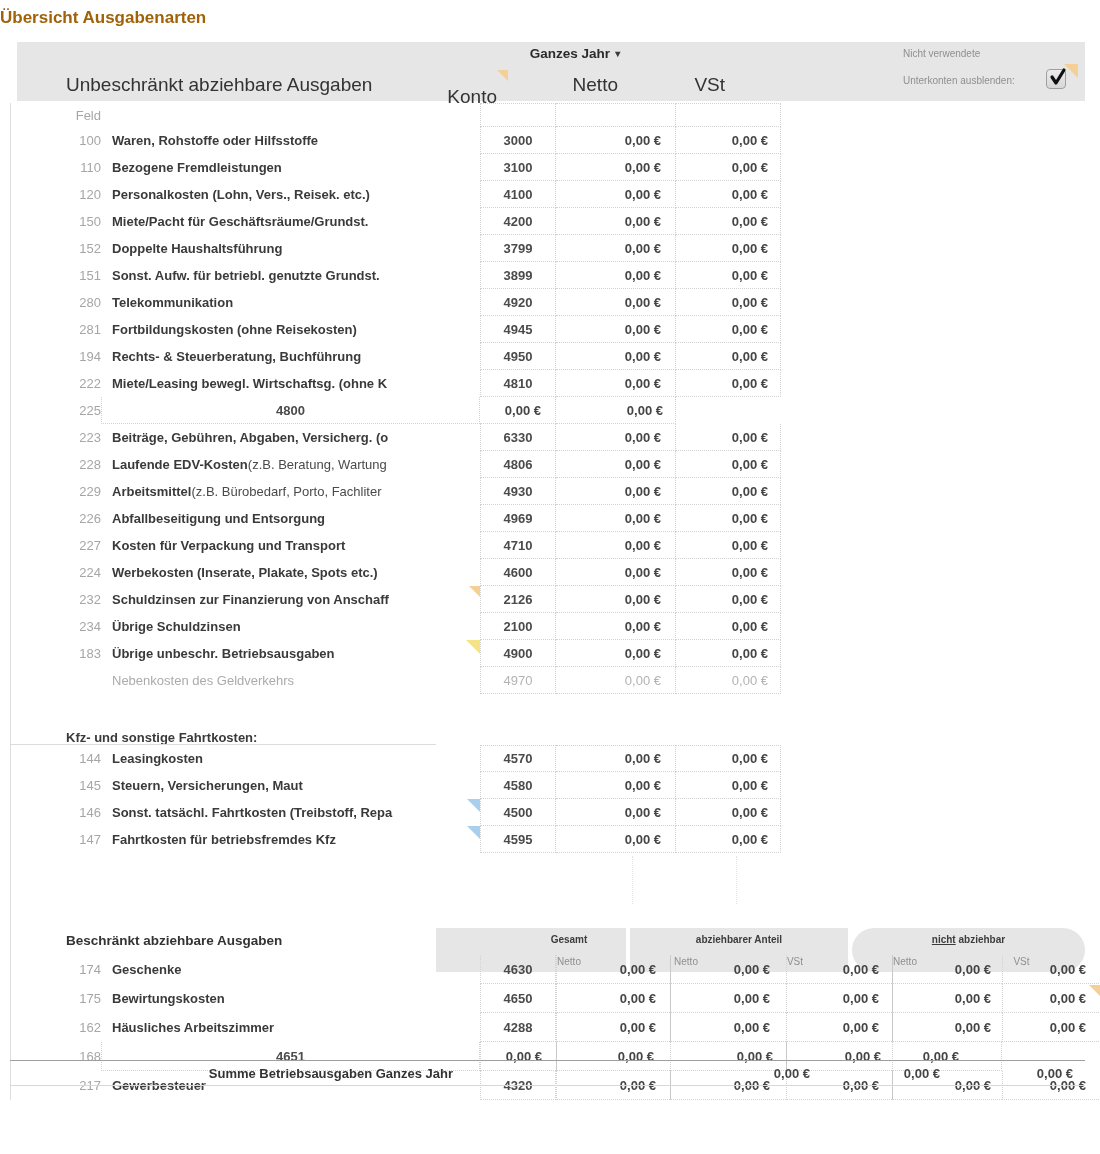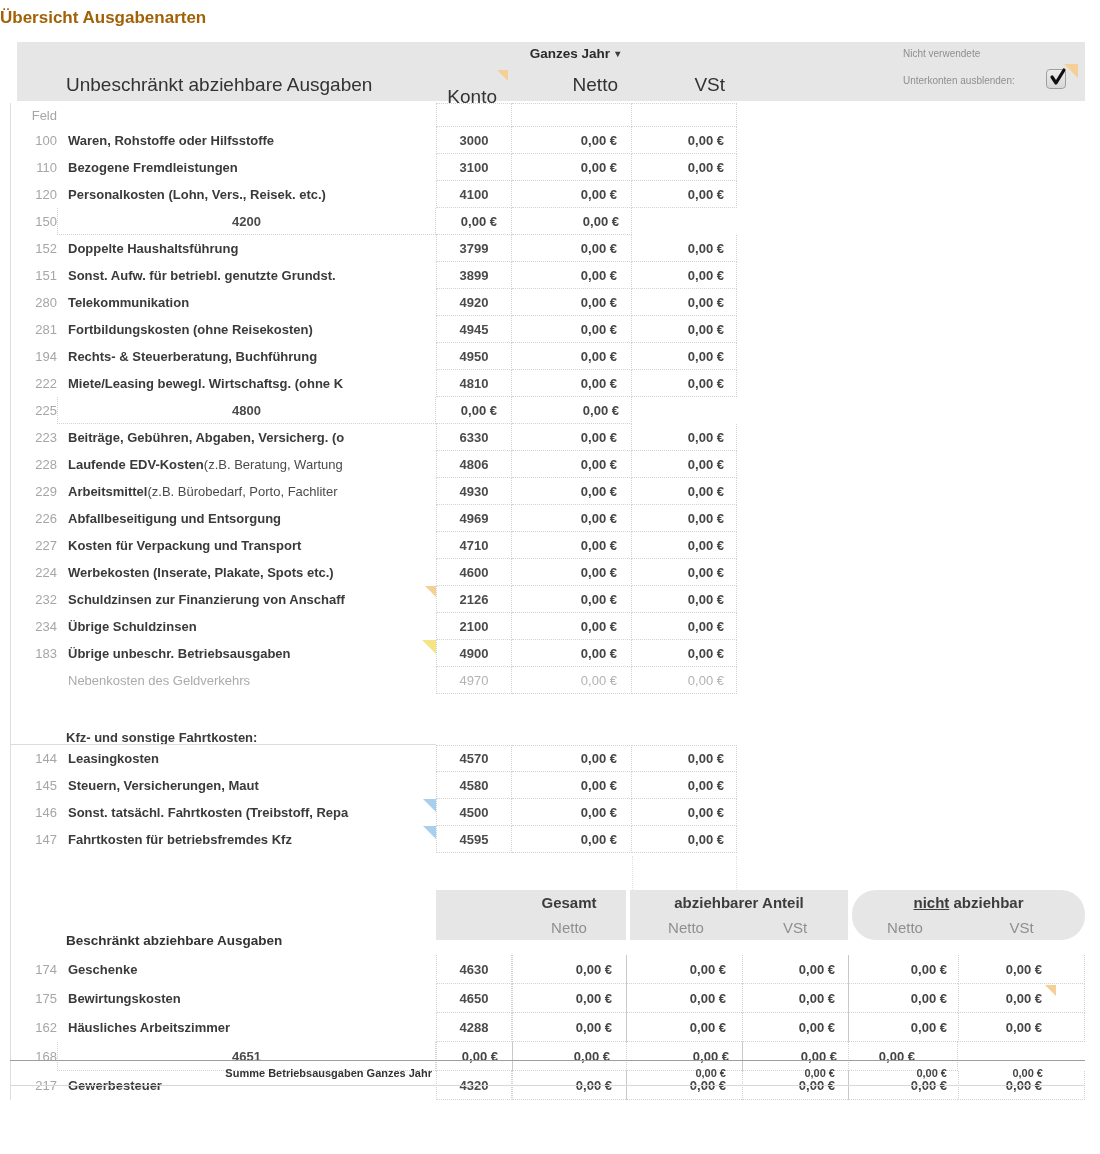--- a/index.html
+++ b/index.html
@@ -33,21 +33,21 @@
   .m-kontohdr { left:497px; top:70px; }
   .m-checkbox { left:1064px; top:64px; border-width:0 14px 14px 0 !important; }
   
   .checkbox { position:absolute; left:1046px; top:69px; width:20px; height:20px;
               background:linear-gradient(#ececec,#d7d7d7); border:1px solid #9f9f9f;
               border-radius:4px; cursor:default; }
   .checkbox svg { position:absolute; left:1px; top:-4px; overflow:visible; }
   
   .left-line { position:absolute; left:10px; top:103px; height:997px; width:0; border-left:1px solid #dedede; }
   .upper-body { position:absolute; left:10px; top:103px; width:1075px; font-size:13px; }
-  .row { display:grid; grid-template-columns:47px 379px 76px 120px 105px 1fr; height:27px; align-items:stretch; }
+  .row { display:grid; grid-template-columns:47px 379px 76px 120px 105px 1fr; height:27px; align-items:stretch;margin-left:44px; }
   .feld-row { height:24px; }
   .lrowwrap .row { grid-template-columns:47px 379px 76px 114px 116px 106px 110px 127px; height:29px; }
   .c { display:flex; align-items:center; min-width:0; }
   .c.field { justify-content:flex-end; color:#a6a6a6; font-size:13px; }
   .c.name  { padding-left:11px; position:relative; overflow:hidden; white-space:nowrap; }
   .c.name .nb { font-weight:700; color:#3a3a3a; }
   .c.name .nr { font-weight:400; color:#4a4a4a; }
   .c.name .marker { position:absolute; right:0; top:0; }
   .num { font-weight:700; color:#4b4b4b; }
   .val { justify-content:flex-end; font-weight:600; color:#454545; }
@@ -61,22 +61,22 @@
   .row.muted .num, .row.muted .val { color:#b3b3b3; font-weight:400; }
   .spacer { height:24px; }
   .kfz-head { height:27px; position:relative; display:flex; align-items:flex-end; padding-left:56px;
               font-weight:700; color:#3a3a3a; font-size:13px; }
   .kfz-line { position:absolute; left:0; bottom:0; width:426px; border-bottom:1px solid #dcdcdc; }
   #kfz-rows .row:first-of-type .bd { border-top:1px dotted #d2d2d2; }
   
   .cont { position:absolute; top:856px; height:48px; width:0; border-left:1px dotted #e2e2e2; }
   .cont.c1 { left:632px; } .cont.c2 { left:736px; }
   
-  .lblock { position:absolute; top:890px; height:50px; background:#e6e6e6; display:grid;
-            grid-template-rows:1fr 1fr; align-items:center; font-size:15px; }
+  .lblock { position:absolute; top:928px; height:44px; background:#e6e6e6; display:grid;
+            grid-template-rows:1fr 1fr; align-items:center; font-size:10px; }
   .lblock .r1 { font-weight:700; color:#3c3c3c; text-align:center; }
   .lblock .r2 { color:#8f8f8f; text-align:center; }
   .blkA { left:436px; width:190px; }
   .blkA .r1, .blkA .r2 { margin-left:76px; width:114px; }
   .blkB { left:630px; width:218px; }
   .blkB .r2 { display:grid; grid-template-columns:112px 106px; }
   .blkC { left:852px; width:233px;border-radius:24px; }
   .blkC .r2 { display:grid; grid-template-columns:106px 127px; }
   .u { text-decoration:underline; }
   .h-lower-group { position:absolute; left:66px; top:933px; font-size:13.5px; font-weight:700; color:#333; }
@@ -88,21 +88,21 @@
   .c.avst   { padding-right:13px; justify-content:flex-end; border-left:1px dotted #d2d2d2; }
   .c.nnetto { padding-right:11px; justify-content:flex-end; border-left:1px solid #c9c9c9; }
   .c.nvst   { padding-right:42px; justify-content:flex-end; border-left:1px dotted #d2d2d2;
               border-right:1px dotted #d2d2d2; position:relative; }
   .c.nvst .marker { position:absolute; right:28px; top:1px; }
   .c.lkonto { justify-content:center; border-left:1px dotted #d2d2d2; border-right:1px dotted #d2d2d2; }
   
   .sum-row { position:absolute; left:10px; top:1060px; width:1075px; height:26px;
              border-top:1px solid #9e9e9e; border-bottom:1px solid #d8d8d8;
              display:grid; grid-template-columns:47px 379px 76px 114px 116px 106px 110px 127px;
-             align-items:center; font-size:11px; }
+             align-items:center; font-size:13px;gap:21px; }
   .sum-label { grid-column:1 / 3; text-align:right; padding-right:4px; font-weight:700; color:#333; }
   .sum-val { justify-self:end; font-weight:600; color:#454545; }
   .sv1 { grid-column:5; padding-right:16px; } .sv2 { grid-column:6; padding-right:13px; }
   .sv3 { grid-column:7; padding-right:11px; } .sv4 { grid-column:8; padding-right:42px; }
   .feldlbl { color:#a6a6a6; }
 </style>
 </head>
 <body>
 
 <div class="page">
@@ -179,20 +179,25 @@
 
           </div>
           <div class="c konto bd num">4100</div>
           <div class="c netto bd val">0,00 €</div>
           <div class="c vst bd val">0,00 €</div>
           <div class="c"></div>
         </div>
 
         <div class="row">
           <div class="c field">150</div>
+          <div class="c name">
+            <span class="nb">Miete/Pacht für Geschäftsräume/Grundst.</span>
+            <span class="nr"></span>
+
+          </div>
           <div class="c konto bd num">4200</div>
           <div class="c netto bd val">0,00 €</div>
           <div class="c vst bd val">0,00 €</div>
           <div class="c"></div>
         </div>
 
         <div class="row">
           <div class="c field">152</div>
           <div class="c name">
             <span class="nb">Doppelte Haushaltsführung</span>

